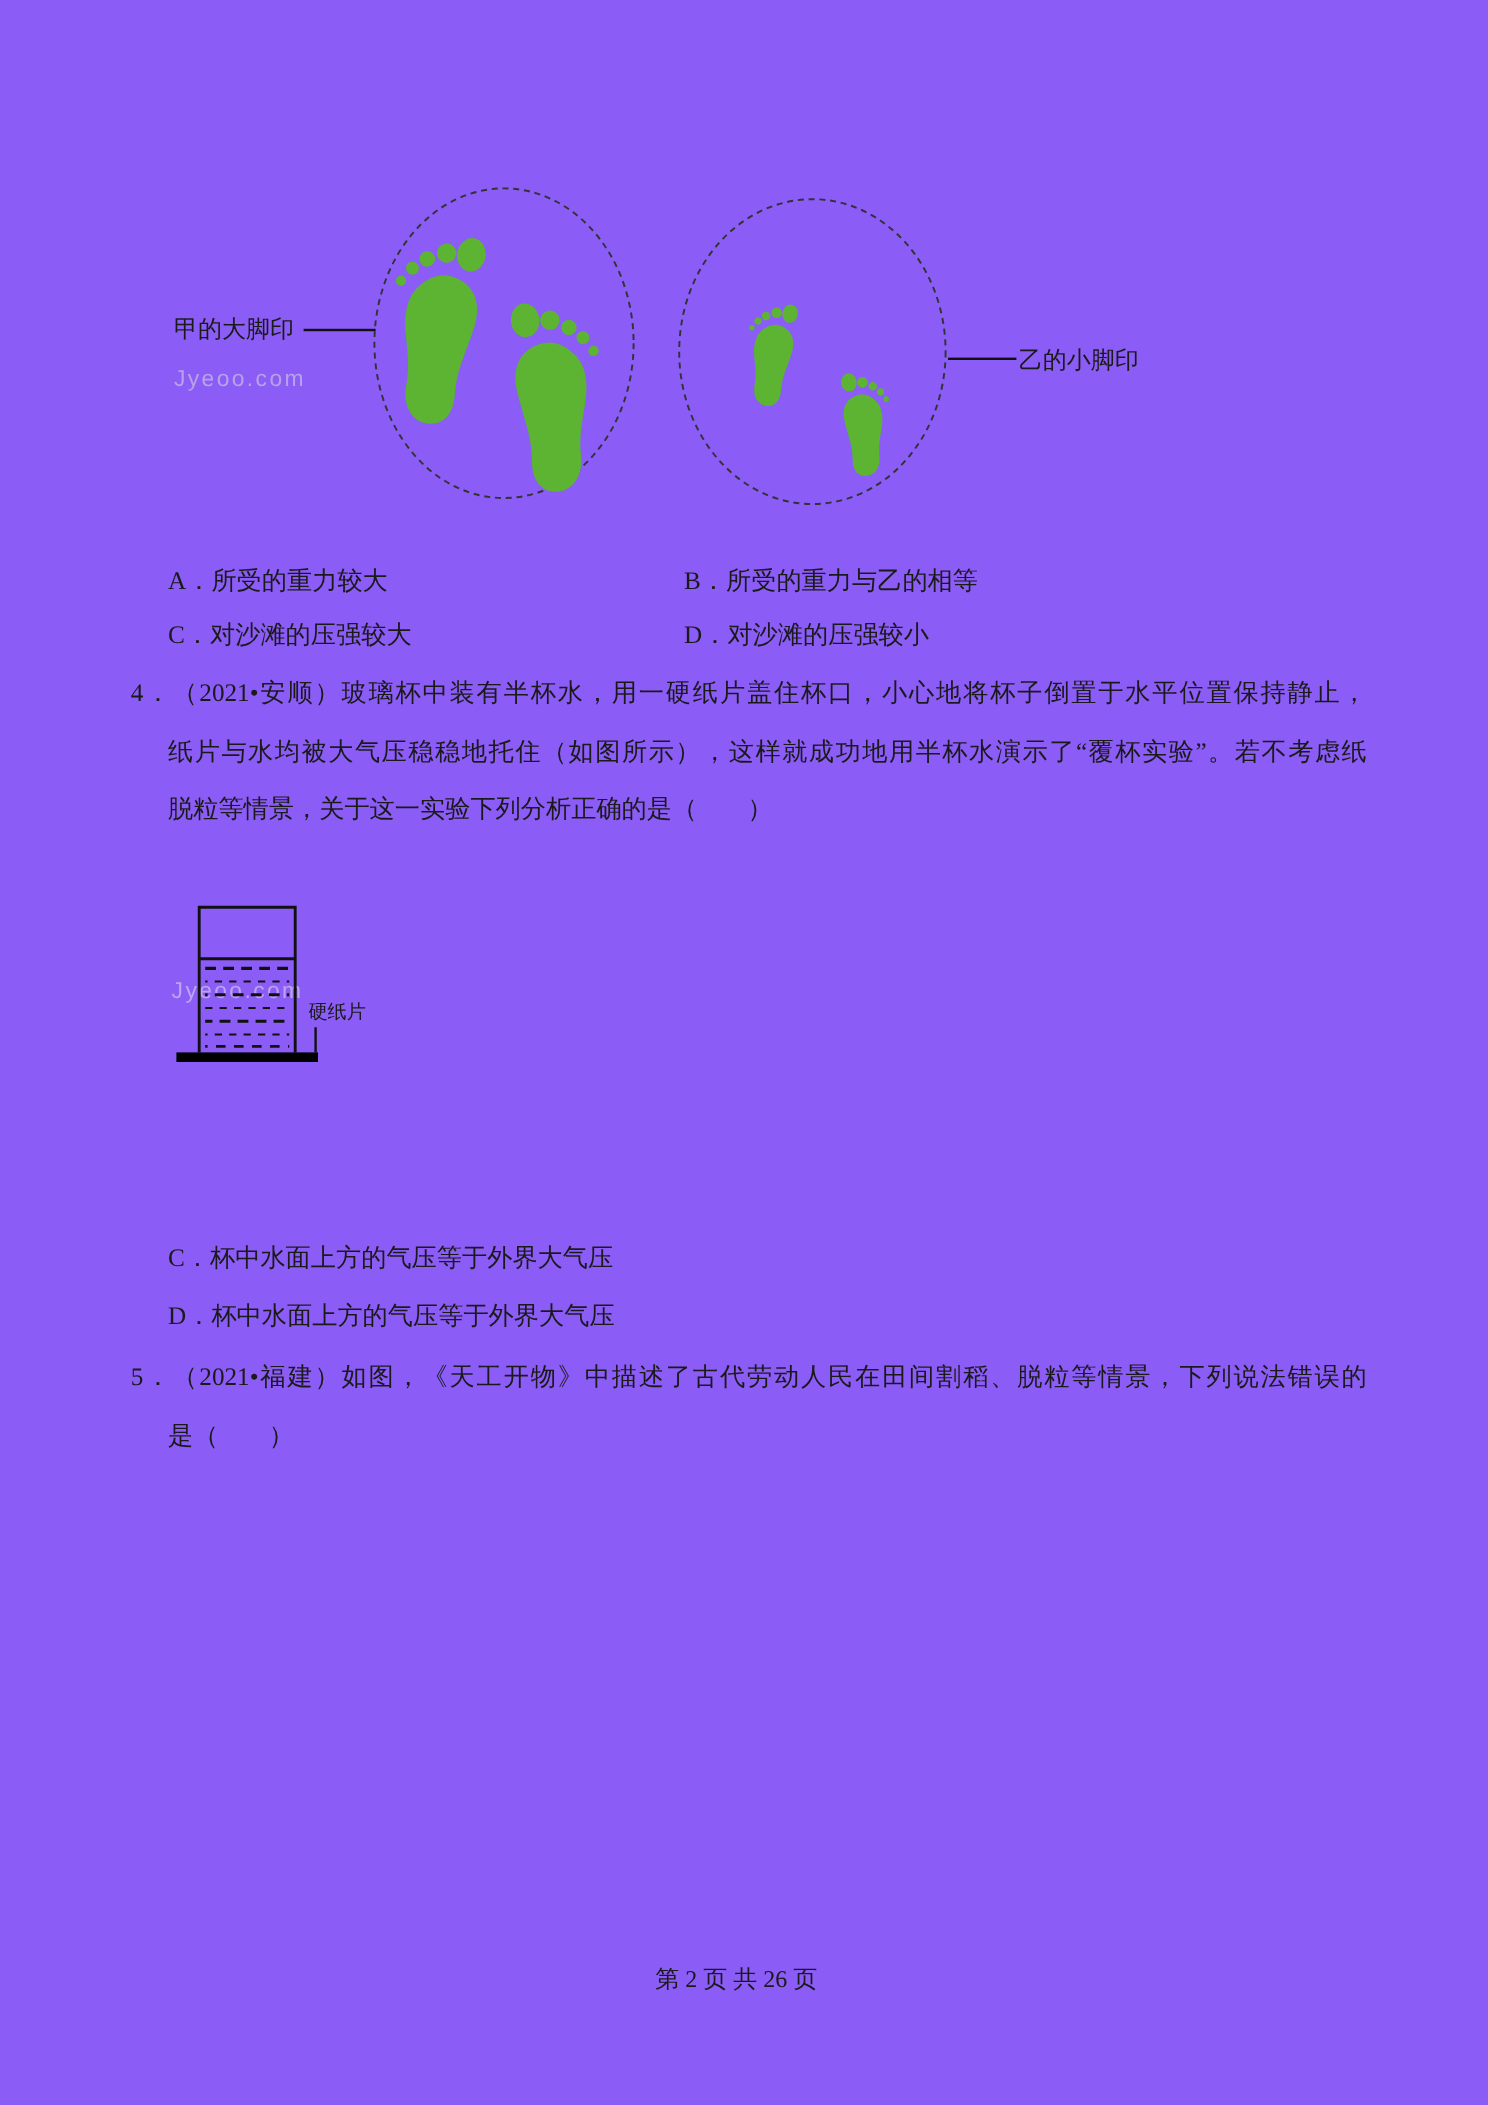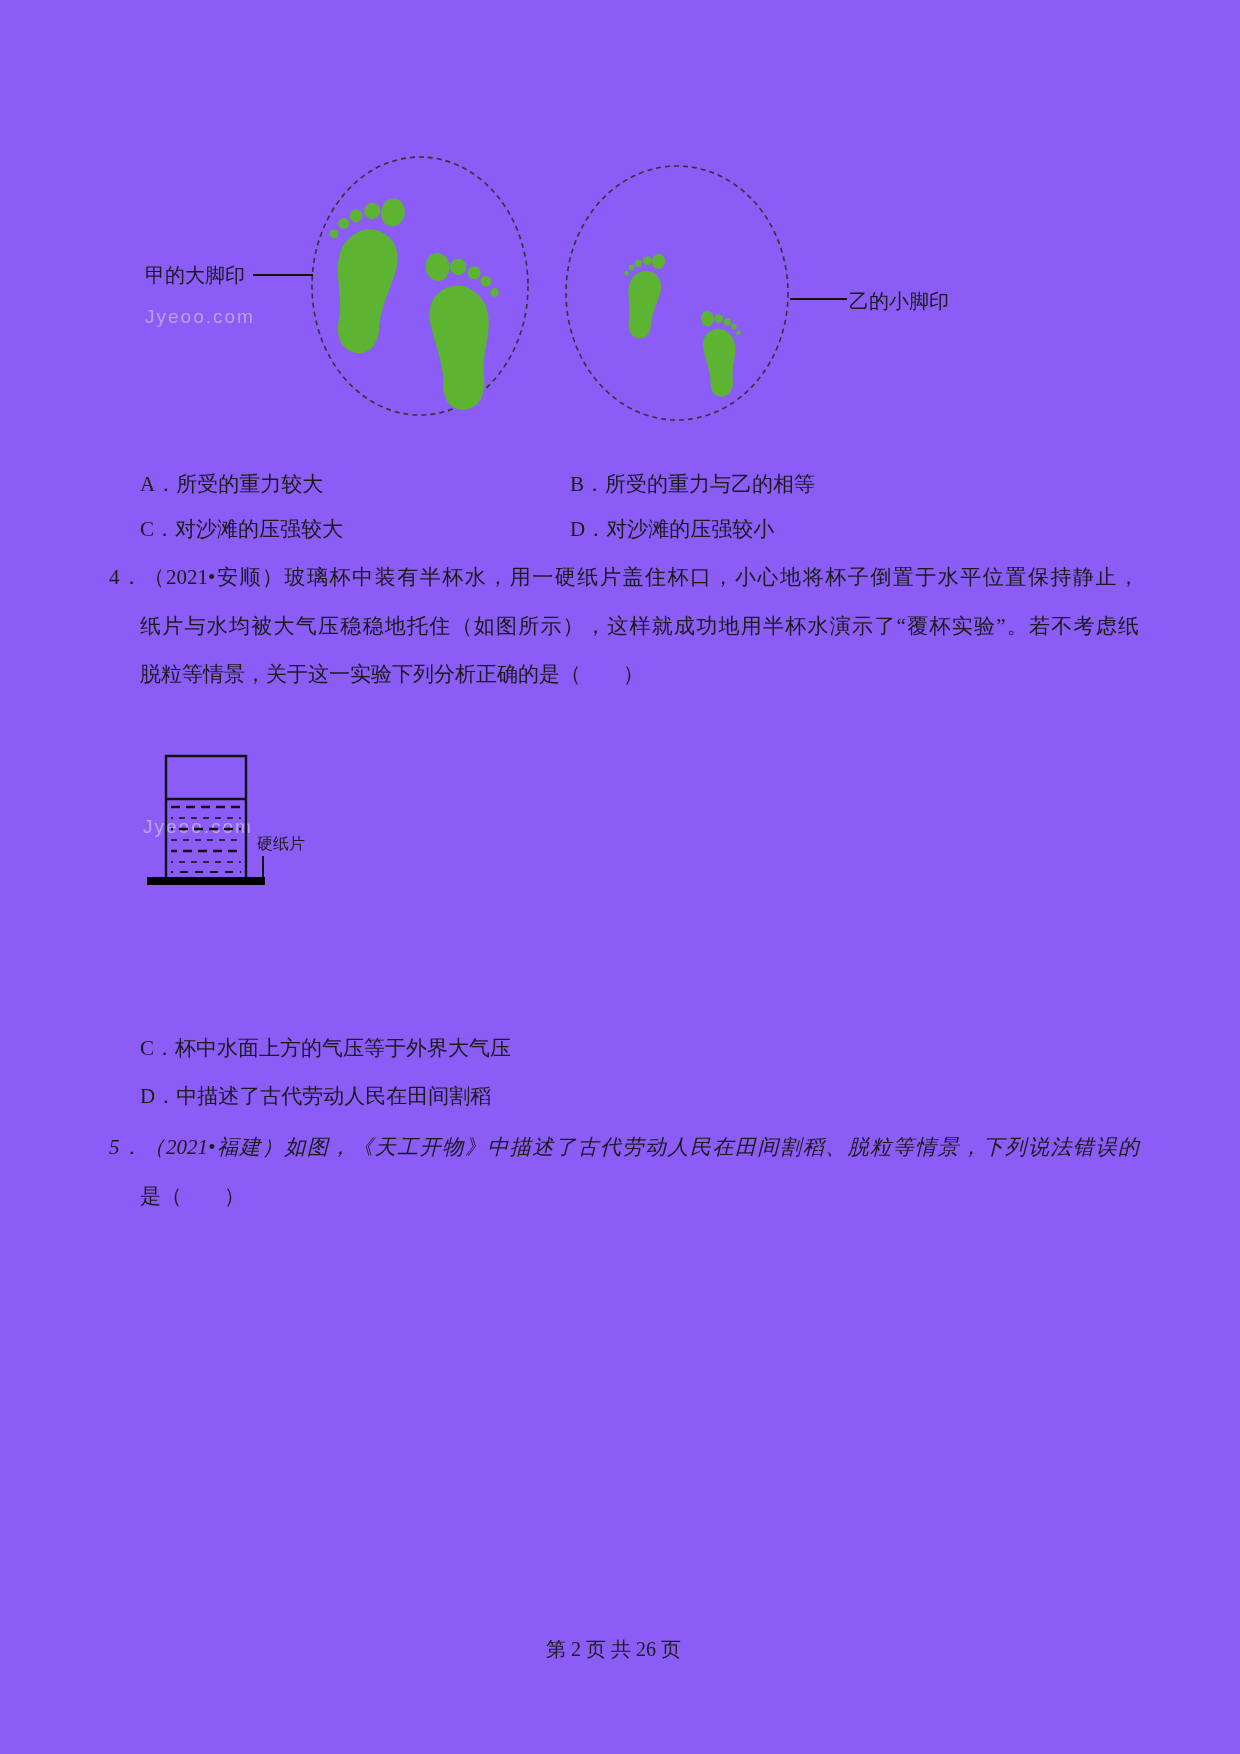--- a/index.html
+++ b/index.html
@@ -89,20 +89,20 @@
     </g>
 
     <rect x="7" y="127" width="118" height="8" fill="#000"></rect>
 
     <line x1="123" y1="106" x2="123" y2="127" stroke="#111" stroke-width="2"></line>
   </svg>
 
   <div class="fig-label" style="left:257px;top:832px;font-size:16px;">硬纸片</div>
 
   <div class="txt" style="left:140px;top:1034px;">C．杯中水面上方的气压等于外界大气压</div>
-  <div class="txt" style="left:140px;top:1082px;">D．中描述了古代劳动人民在田间割稻</div>
+  <div class="txt" style="left:140px;top:1082px;">D．杯中水面上方的气压等于外界大气压</div>
 
-  <div class="txt jline" style="left:109px;top:1133px;width:1030px;font-style:italic;">5．（2021•福建）如图，《天工开物》中描述了古代劳动人民在田间割稻、脱粒等情景，下列说法错误的</div>
+  <div class="txt jline" style="left:109px;top:1133px;width:1030px;">5．（2021•福建）如图，《天工开物》中描述了古代劳动人民在田间割稻、脱粒等情景，下列说法错误的</div>
   <div class="txt" style="left:140px;top:1182px;">是（　　）</div>
 
   <div class="footer" style="left:546px;top:1636px;">第 2 页 共 26 页</div>
 
 </div>
 
 </body></html>

